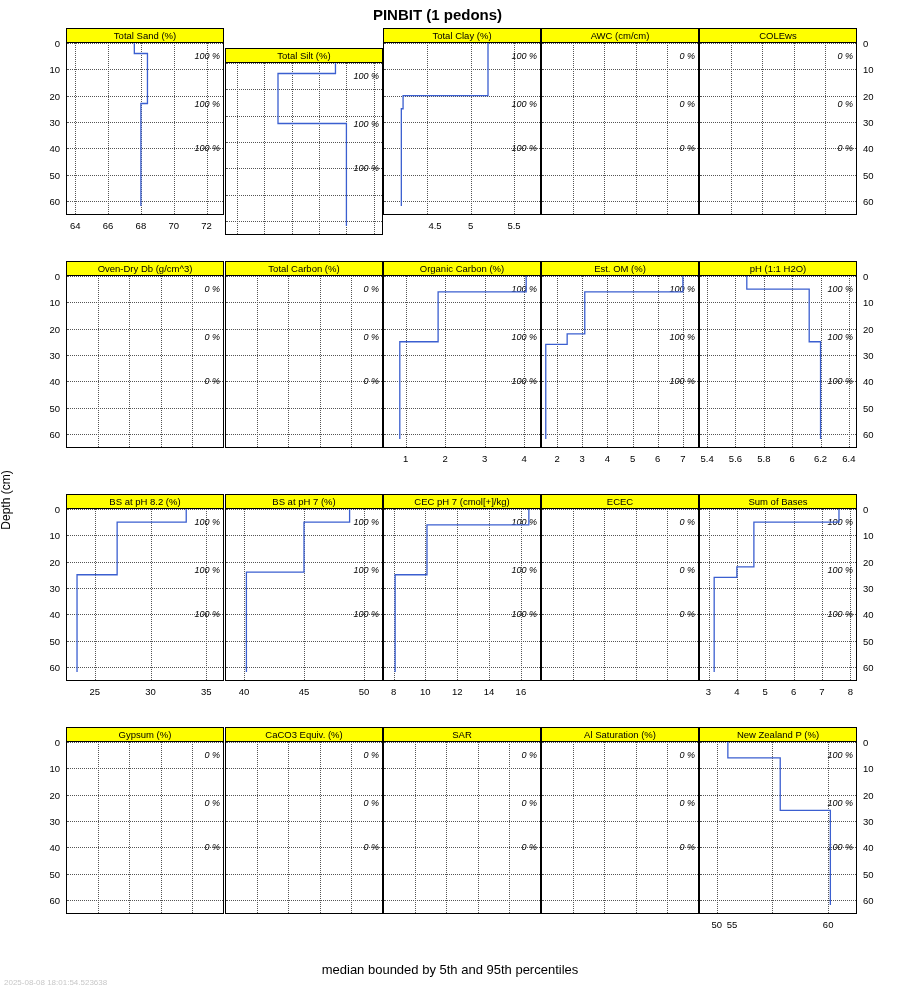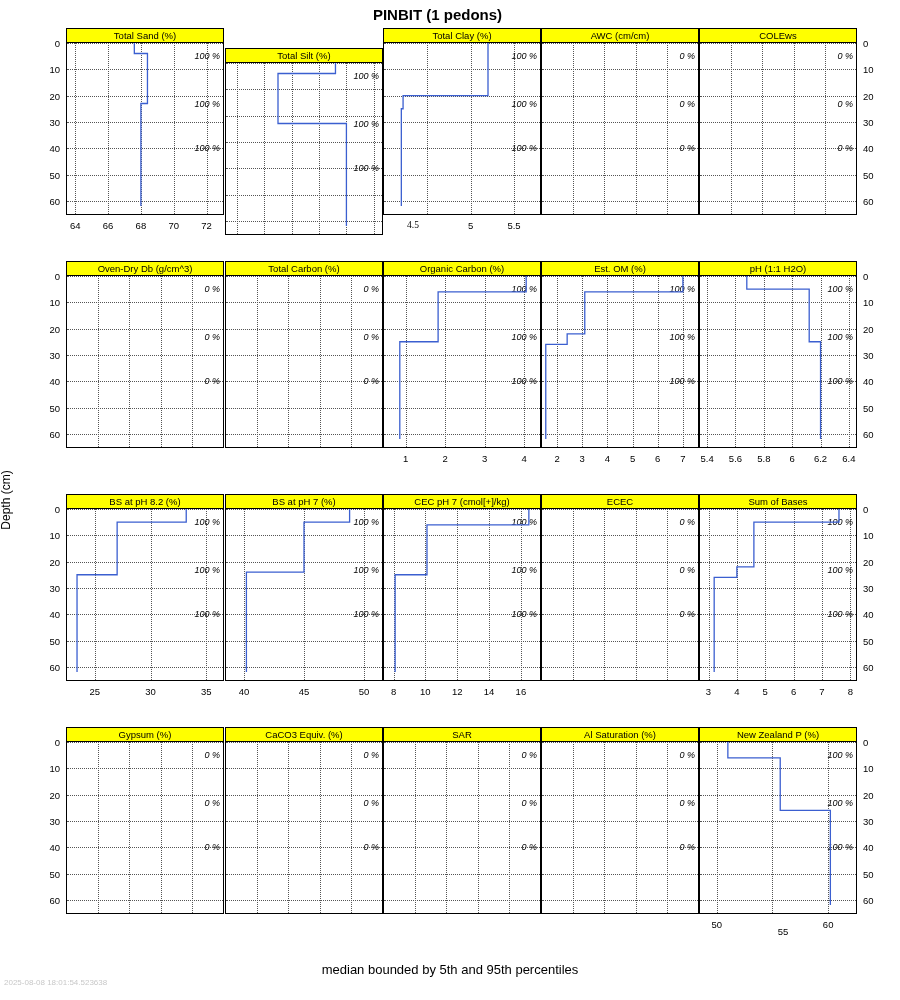--- a/index.html
+++ b/index.html
@@ -133,21 +133,21 @@
         <div class="gridh" style="top: 131.538px;"></div>
         <div class="gridh" style="top: 157.846px;"></div>
         <div class="pct" style="left: 153px; top: 13.1538px;">100 %</div>
         <div class="pct" style="left: 153px; top: 60.5077px;">100 %</div>
         <div class="pct" style="left: 153px; top: 105.231px;">100 %</div>
         <svg class="line" width="156" height="171">
           <polyline points="109.47,0.00 109.47,10.52 52.00,10.52 52.00,60.51 120.42,60.51 120.42,163.11" stroke="#3b5fd0"></polyline>
         </svg>
       </div>
     </div>
-    <div class="xtick" style="left: 413px; top: 220px; position: absolute; font-family: Liberation Serif, serif;">4.5</div>
+    <div class="xtick" style="left: 435px; top: 220px; position: absolute;">4.5</div>
     <div class="xtick" style="left: 470.667px; top: 220px; position: absolute;">5</div>
     <div class="xtick" style="left: 514px; top: 220px; position: absolute;">5.5</div>
     <div class="panel" style="left: 383px; top: 28px; width: 158px; height: 187px;">
       <div class="p-head">Total Clay (%)</div>
       <div class="p-plot" style="height: 172px;">
         <div class="gridv" style="left: 43.3333px;"></div>
         <div class="gridv" style="left: 86.6667px;"></div>
         <div class="gridv" style="left: 130px;"></div>
         <div class="gridh" style="top: 0px;"></div>
         <div class="gridh" style="top: 26.3077px;"></div>
@@ -563,21 +563,21 @@
         <div class="gridh" style="top: 78.9231px;"></div>
         <div class="gridh" style="top: 105.231px;"></div>
         <div class="gridh" style="top: 131.538px;"></div>
         <div class="gridh" style="top: 157.846px;"></div>
         <div class="pct" style="left: 153px; top: 13.1538px;">0 %</div>
         <div class="pct" style="left: 153px; top: 60.5077px;">0 %</div>
         <div class="pct" style="left: 153px; top: 105.231px;">0 %</div>
       </div>
     </div>
     <div class="xtick" style="left: 716.714px; top: 919px; position: absolute;">50</div>
-    <div class="xtick" style="left: 783px; top: 919px; position: absolute; margin-top: 7px;">55</div>
+    <div class="xtick" style="left: 732px; top: 919px; position: absolute;">55</div>
     <div class="xtick" style="left: 828.143px; top: 919px; position: absolute;">60</div>
     <div class="ytick" style="position: absolute; top: 742px; left: 863px;">0</div>
     <div class="ytick" style="position: absolute; top: 768.308px; left: 863px;">10</div>
     <div class="ytick" style="position: absolute; top: 794.615px; left: 863px;">20</div>
     <div class="ytick" style="position: absolute; top: 820.923px; left: 863px;">30</div>
     <div class="ytick" style="position: absolute; top: 847.231px; left: 863px;">40</div>
     <div class="ytick" style="position: absolute; top: 873.538px; left: 863px;">50</div>
     <div class="ytick" style="position: absolute; top: 899.846px; left: 863px;">60</div>
     <div class="panel" style="left: 699px; top: 727px; width: 158px; height: 187px;">
       <div class="p-head">New Zealand P (%)</div>

